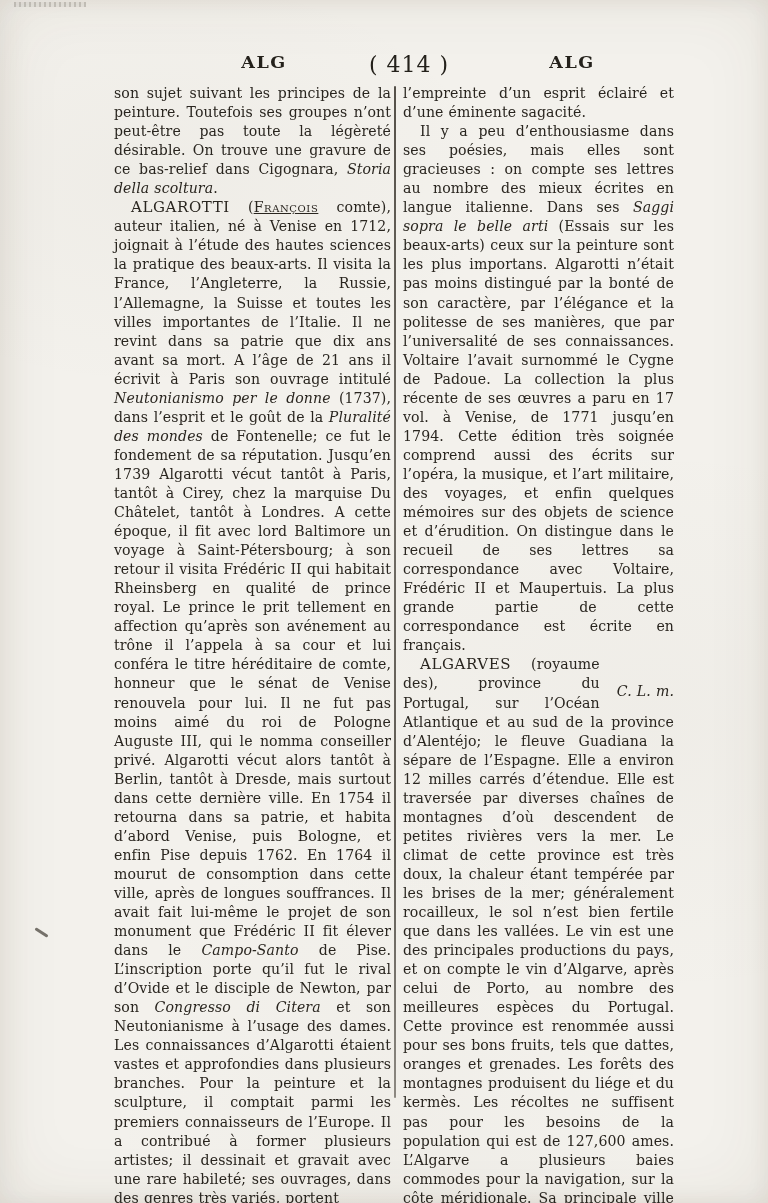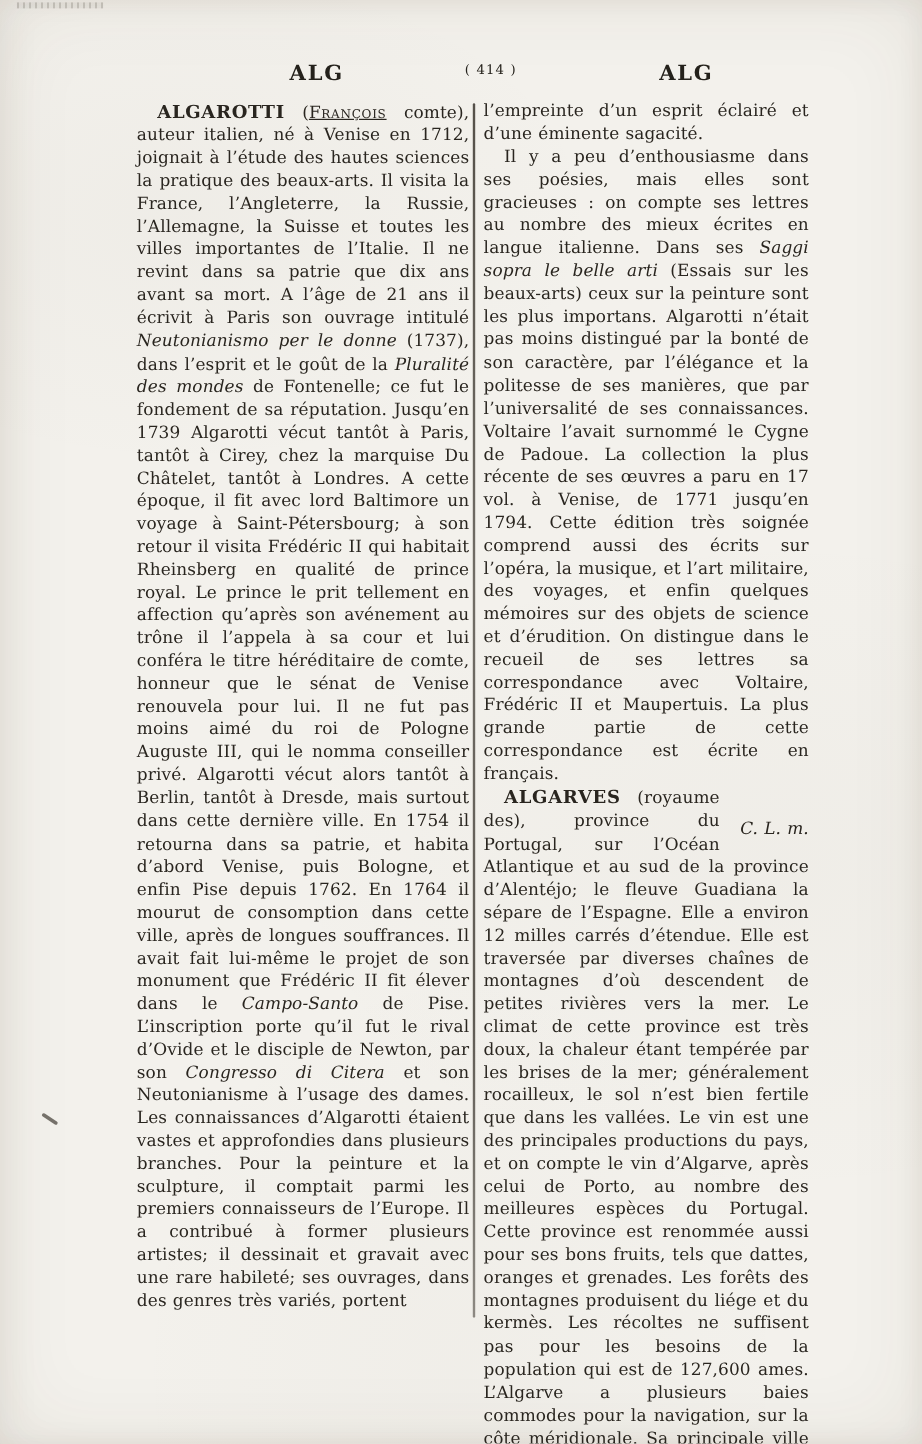--- a/index.html
+++ b/index.html
@@ -45,21 +45,21 @@
     letter-spacing: 1.5px;
     color: #24211b;
   }
   .running-title.left  { left: 224px; width: 80px; text-align: center; }
   .running-title.right { left: 532px; width: 80px; text-align: center; }
   .page-number {
     position: absolute;
     left: 354px;
     width: 110px;
     text-align: center;
-    font-size: 11px;
+    font-size: 22px;
     letter-spacing: 1px;
     color: #24211b;
   }
 
   
   .column {
     position: absolute;
     top: 84px;
     text-align: justify;
     font-size: 14.1px;
@@ -71,21 +71,21 @@
   .column.left  { left: 114px; width: 277px; }
   .column.right { left: 403px; width: 271px; }
 
   .column p {
     margin: 0;
     padding: 0;
   }
   .column p.indent { text-indent: 17px; }
 
   .seg-bold {
-    font-weight: bold;
+    font-weight: normal;
     letter-spacing: 0.6px;
     font-size: 15px;
   }
   .seg-smallcaps {
     font-variant: small-caps;
     letter-spacing: 0.6px;
     text-decoration: underline;
   }
   .seg-italic { font-style: italic; }
 
@@ -142,20 +142,21 @@
 
   <div class="running-head">
     <span class="running-title left">ALG</span>
     <span class="page-number">( 414 )</span>
     <span class="running-title right">ALG</span>
   </div>
 
   <div class="column-divider"></div>
 
   <div class="column left">
+      <p class="cont"><span>son sujet suivant les principes de la peinture. Toutefois ses groupes n’ont peut-être pas toute la légèreté désirable. On trouve une gravure de ce bas-relief dans Cigognara, </span><span class="seg-italic">Storia della scoltura</span><span>.</span></p>
       <p class="indent"><span class="seg-bold">ALGAROTTI</span><span> (</span><span class="seg-smallcaps">François</span><span> comte), auteur italien, né à Venise en 1712, joignait à l’étude des hautes sciences la pratique des beaux-arts. Il visita la France, l’Angleterre, la Russie, l’Allemagne, la Suisse et toutes les villes importantes de l’Italie. Il ne revint dans sa patrie que dix ans avant sa mort. A l’âge de 21 ans il écrivit à Paris son ouvrage intitulé </span><span class="seg-italic">Neutonianismo per le donne</span><span> (1737), dans l’esprit et le goût de la </span><span class="seg-italic">Pluralité des mondes</span><span> de Fontenelle; ce fut le fondement de sa réputation. Jusqu’en 1739 Algarotti vécut tantôt à Paris, tantôt à Cirey, chez la marquise Du Châtelet, tantôt à Londres. A cette époque, il fit avec lord Baltimore un voyage à Saint-Pétersbourg; à son retour il visita Frédéric II qui habitait Rheinsberg en qualité de prince royal. Le prince le prit tellement en affection qu’après son avénement au trône il l’appela à sa cour et lui conféra le titre héréditaire de comte, honneur que le sénat de Venise renouvela pour lui. Il ne fut pas moins aimé du roi de Pologne Auguste III, qui le nomma conseiller privé. Algarotti vécut alors tantôt à Berlin, tantôt à Dresde, mais surtout dans cette dernière ville. En 1754 il retourna dans sa patrie, et habita d’abord Venise, puis Bologne, et enfin Pise depuis 1762. En 1764 il mourut de consomption dans cette ville, après de longues souffrances. Il avait fait lui-même le projet de son monument que Frédéric II fit élever dans le </span><span class="seg-italic">Campo-Santo</span><span> de Pise. L’inscription porte qu’il fut le rival d’Ovide et le disciple de Newton, par son </span><span class="seg-italic">Congresso di Citera</span><span> et son Neutonianisme à l’usage des dames. Les connaissances d’Algarotti étaient vastes et approfondies dans plusieurs branches. Pour la peinture et la sculpture, il comptait parmi les premiers connaisseurs de l’Europe. Il a contribué à former plusieurs artistes; il dessinait et gravait avec une rare habileté; ses ouvrages, dans des genres très variés, portent</span></p>
     </div>
   <div class="column right">
       <p class="cont"><span>l’empreinte d’un esprit éclairé et d’une éminente sagacité.</span></p>
       <p class="indent"><span>Il y a peu d’enthousiasme dans ses poésies, mais elles sont gracieuses : on compte ses lettres au nombre des mieux écrites en langue italienne. Dans ses </span><span class="seg-italic">Saggi sopra le belle arti</span><span> (Essais sur les beaux-arts) ceux sur la peinture sont les plus importans. Algarotti n’était pas moins distingué par la bonté de son caractère, par l’élégance et la politesse de ses manières, que par l’universalité de ses connaissances. Voltaire l’avait surnommé le Cygne de Padoue. La collection la plus récente de ses œuvres a paru en 17 vol. à Venise, de 1771 jusqu’en 1794. Cette édition très soignée comprend aussi des écrits sur l’opéra, la musique, et l’art militaire, des voyages, et enfin quelques mémoires sur des objets de science et d’érudition. On distingue dans le recueil de ses lettres sa correspondance avec Voltaire, Frédéric II et Maupertuis. La plus grande partie de cette correspondance est écrite en français.</span><span class="signature seg-italic">C. L. m.</span></p>
       <p class="indent"><span class="seg-bold">ALGARVES</span><span> (royaume des), province du Portugal, sur l’Océan Atlantique et au sud de la province d’Alentéjo; le fleuve Guadiana la sépare de l’Espagne. Elle a environ 12 milles carrés d’étendue. Elle est traversée par diverses chaînes de montagnes d’où descendent de petites rivières vers la mer. Le climat de cette province est très doux, la chaleur étant tempérée par les brises de la mer; généralement rocailleux, le sol n’est bien fertile que dans les vallées. Le vin est une des principales productions du pays, et on compte le vin d’Algarve, après celui de Porto, au nombre des meilleures espèces du Portugal. Cette province est renommée aussi pour ses bons fruits, tels que dattes, oranges et grenades. Les forêts des montagnes produisent du liége et du kermès. Les récoltes ne suffisent pas pour les besoins de la population qui est de 127,600 ames. L’Algarve a plusieurs baies commodes pour la navigation, sur la côte méridionale. Sa principale ville est Lagos.</span><span class="signature seg-caps">D-G.</span></p>
     </div>
 
   <div class="artifact-penmark"></div>
 

